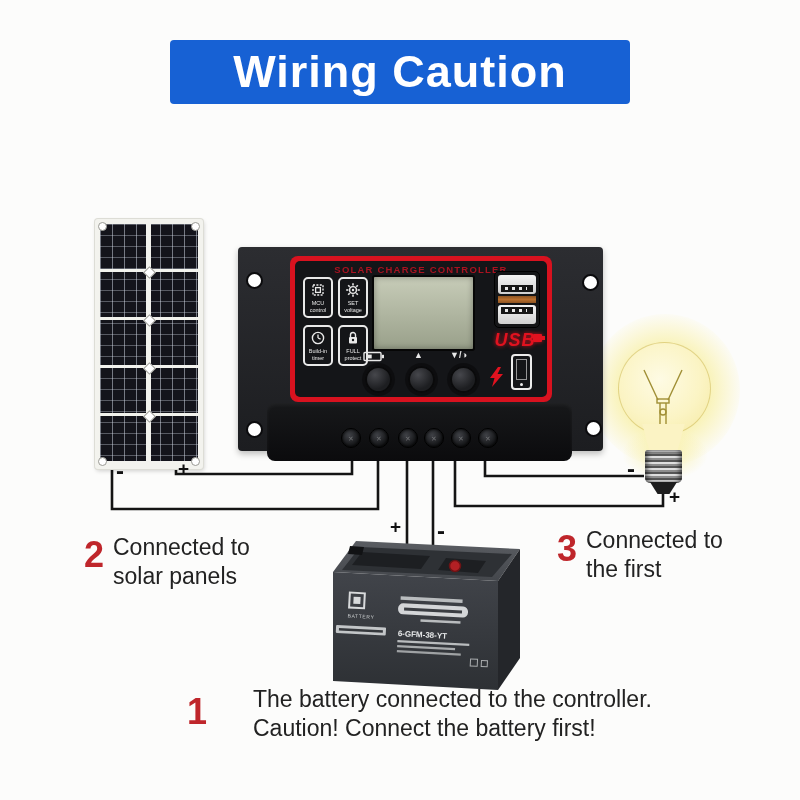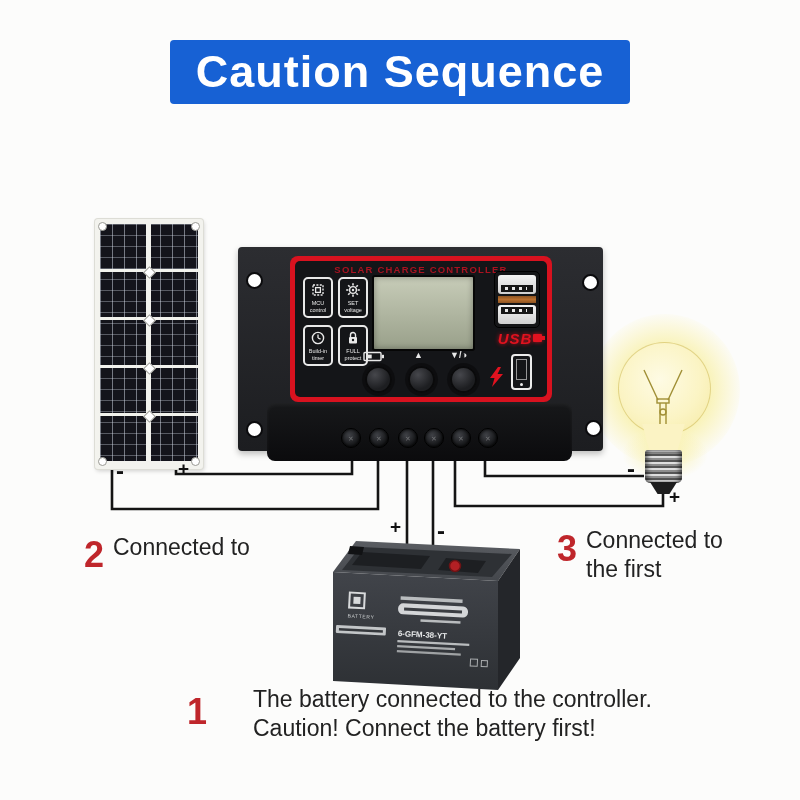--- a/index.html
+++ b/index.html
@@ -43,21 +43,21 @@
   .sym{position:absolute;color:#e8e8e8;font-size:9px;font-weight:bold;}
   .btn{position:absolute;width:23px;height:23px;border-radius:50%;border:2px solid #0a0a0b;
        background:radial-gradient(circle at 35% 30%, #46474c, #1d1e21 65%);box-shadow:0 0 0 3px rgba(0,0,0,.35);}
   .usb-block{position:absolute;left:199px;top:10px;width:46px;height:57px;background:#141517;border:1px solid #000;
              border-radius:5px;padding:3px;box-sizing:border-box;}
   .usb-port{width:100%;height:19px;background:linear-gradient(#f4f4f4,#cfcfcf);border-radius:3px;position:relative;}
   .usb-pins{position:absolute;left:3px;right:3px;height:7px;background:#161616;
             background-image:repeating-linear-gradient(to right, #e8e8e8 0 3px, transparent 3px 7px);
             background-size:70% 3px;background-position:4px 2px;background-repeat:no-repeat;background-color:#161616;}
   .usb-sep{width:100%;height:7px;background:linear-gradient(#8d5422,#b96f2e,#8d5422);margin:2px 0;}
-  .usb-label{position:absolute;left:197px;top:69px;width:46px;text-align:center;color:#e1121f;font-size:15px;
+  .usb-label{position:absolute;left:197px;top:69px;width:46px;text-align:center;color:#e1121f;font-size:18px;
              font-weight:bold;font-style:italic;letter-spacing:1px;text-shadow:0 0 4px rgba(225,18,31,.85);}
   .usb-batt-icon{position:absolute;left:238px;top:73px;width:9px;height:8px;background:#e1121f;border-radius:1px;
                  box-shadow:0 0 4px rgba(225,18,31,.85);}
   .usb-batt-icon::after{content:"";position:absolute;right:-3px;top:2px;width:3px;height:4px;background:#e1121f;}
   .phone-icon{position:absolute;left:216px;top:93px;width:21px;height:36px;border:2px solid #ececec;border-radius:4px;
               box-sizing:border-box;}
   .phone-icon::before{content:"";position:absolute;left:3px;right:3px;top:3px;bottom:8px;border:1px solid rgba(236,236,236,.6);}
   .phone-icon::after{content:"";position:absolute;left:50%;bottom:2px;width:3px;height:3px;margin-left:-1.5px;
                      border-radius:50%;background:#ececec;}
   .terminal-strip{position:absolute;left:29px;top:156px;width:305px;height:58px;border-radius:8px;
@@ -91,21 +91,21 @@
   .polarity{z-index:4;font-weight:bold;color:#111;font-size:19px;line-height:19px;}
   .step-num{z-index:4;color:#bf262b;font-size:36px;font-weight:bold;line-height:36px;}
   .step-text{z-index:4;color:#222222;font-size:23px;line-height:29px;}
 </style>
 </head>
 <body>
 
 <div id="canvas">
 
   <div class="abs banner">
-    <span class="banner-title">Caution Sequence</span>
+    <span class="banner-title">Wiring Caution</span>
   </div>
 
   <div class="abs bulb-glow"></div>
   <div class="abs bulb-glow2"></div>
 
   <svg id="wires" class="abs" width="800" height="800">
     <g fill="none" stroke="#141414" stroke-width="2.6">
       <path d="M176,467 L176,474 L352,474 L352,459"></path>
       <path d="M112,467 L112,509 L378,509 L378,459"></path>
       <path d="M407,459 L407,552"></path>
@@ -287,20 +287,21 @@
   <div class="abs polarity" style="left:116px;top:461px;font-size:24px;">-</div>
   <div class="abs polarity" style="left:178px;top:459px;">+</div>
   <div class="abs polarity" style="left:390px;top:517px;">+</div>
   <div class="abs polarity" style="left:437px;top:521px;font-size:24px;">-</div>
   <div class="abs polarity" style="left:627px;top:459px;font-size:24px;">-</div>
   <div class="abs polarity" style="left:669px;top:487px;">+</div>
 
   <div class="abs step-num" style="left:84px;top:537px;">2</div>
   <div class="abs step-text" style="left:113px;top:533px;">
     <div>Connected to</div>
+    <div>solar panels</div>
   </div>
 
   <div class="abs step-num" style="left:557px;top:531px;">3</div>
   <div class="abs step-text" style="left:586px;top:526px;">
     <div>Connected to</div>
     <div>the first</div>
   </div>
 
   <div class="abs step-num" style="left:187px;top:694px;">1</div>
   <div class="abs step-text" style="left:213px;top:685px;margin-left:40px;">

